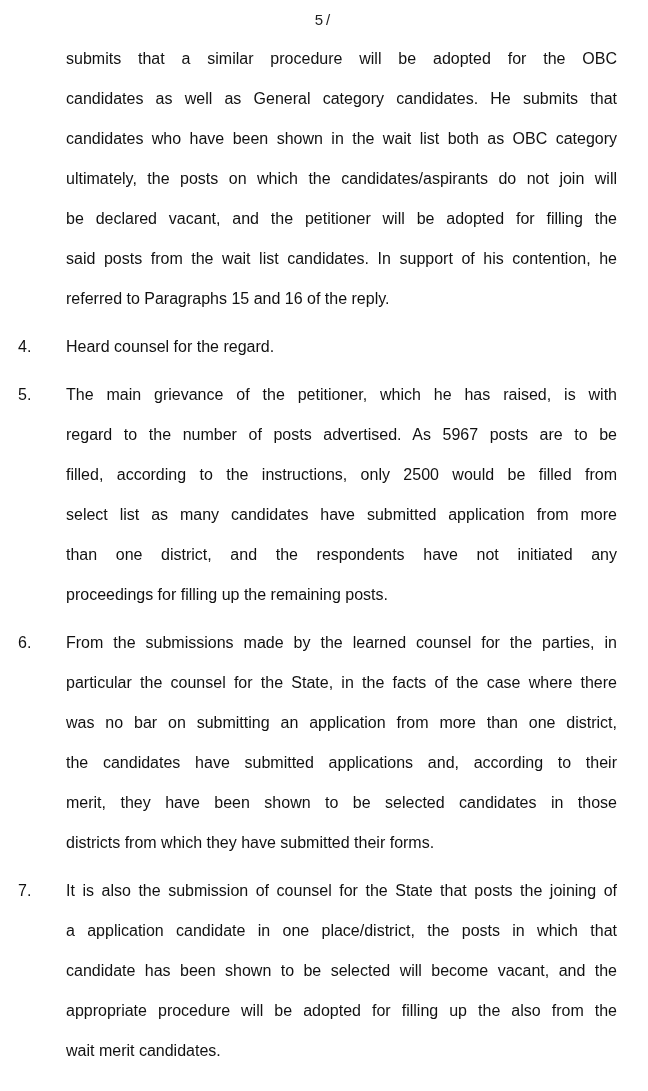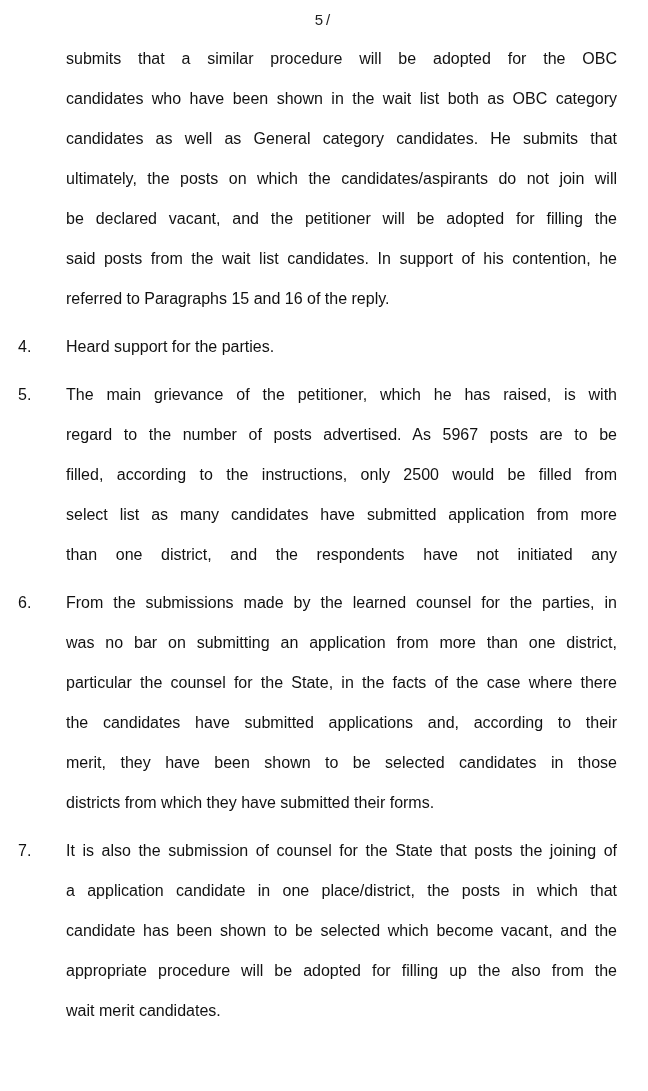--- a/index.html
+++ b/index.html
@@ -60,63 +60,64 @@
 </head>
 <body>
 
 <div class="page">
   <div class="page-number">5/</div>
   <div class="doc-body" id="doc-body">
   <div class="para">
     <span class="num"></span>
     <div class="lines">
           <div class="line">submits that a similar procedure will be adopted for the OBC</div>
+          <div class="line">candidates as well as General category candidates. He submits that</div>
           <div class="line">candidates who have been shown in the wait list both as OBC category</div>
-          <div class="line">candidates as well as General category candidates. He submits that</div>
           <div class="line">ultimately, the posts on which the candidates/aspirants do not join will</div>
           <div class="line">be declared vacant, and the petitioner will be adopted for filling the</div>
           <div class="line">said posts from the wait list candidates. In support of his contention, he</div>
           <div class="line last">referred to Paragraphs 15 and 16 of the reply.</div>
         </div>
   </div>
 
   <div class="para">
     <span class="num">4.</span>
     <div class="lines">
-          <div class="line last">Heard support for the parties.</div>
+          <div class="line last">Heard counsel for the regard.</div>
         </div>
   </div>
 
   <div class="para">
     <span class="num">5.</span>
     <div class="lines">
           <div class="line">The main grievance of the petitioner, which he has raised, is with</div>
           <div class="line">regard to the number of posts advertised. As 5967 posts are to be</div>
           <div class="line">filled, according to the instructions, only 2500 would be filled from</div>
           <div class="line">select list as many candidates have submitted application from more</div>
           <div class="line">than one district, and the respondents have not initiated any</div>
+          <div class="line last">proceedings for filling up the remaining posts.</div>
         </div>
   </div>
 
   <div class="para">
     <span class="num">6.</span>
     <div class="lines">
           <div class="line">From the submissions made by the learned counsel for the parties, in</div>
+          <div class="line">particular the counsel for the State, in the facts of the case where there</div>
           <div class="line">was no bar on submitting an application from more than one district,</div>
-          <div class="line">particular the counsel for the State, in the facts of the case where there</div>
           <div class="line">the candidates have submitted applications and, according to their</div>
           <div class="line">merit, they have been shown to be selected candidates in those</div>
           <div class="line last">districts from which they have submitted their forms.</div>
         </div>
   </div>
 
   <div class="para">
     <span class="num">7.</span>
     <div class="lines">
           <div class="line">It is also the submission of counsel for the State that posts the joining of</div>
           <div class="line">a application candidate in one place/district, the posts in which that</div>
-          <div class="line">candidate has been shown to be selected which become vacant, and the</div>
+          <div class="line">candidate has been shown to be selected will become vacant, and the</div>
           <div class="line">appropriate procedure will be adopted for filling up the also from the</div>
           <div class="line last">wait merit candidates.</div>
         </div>
   </div>
 </div>
 </div>
 
 </body></html>

